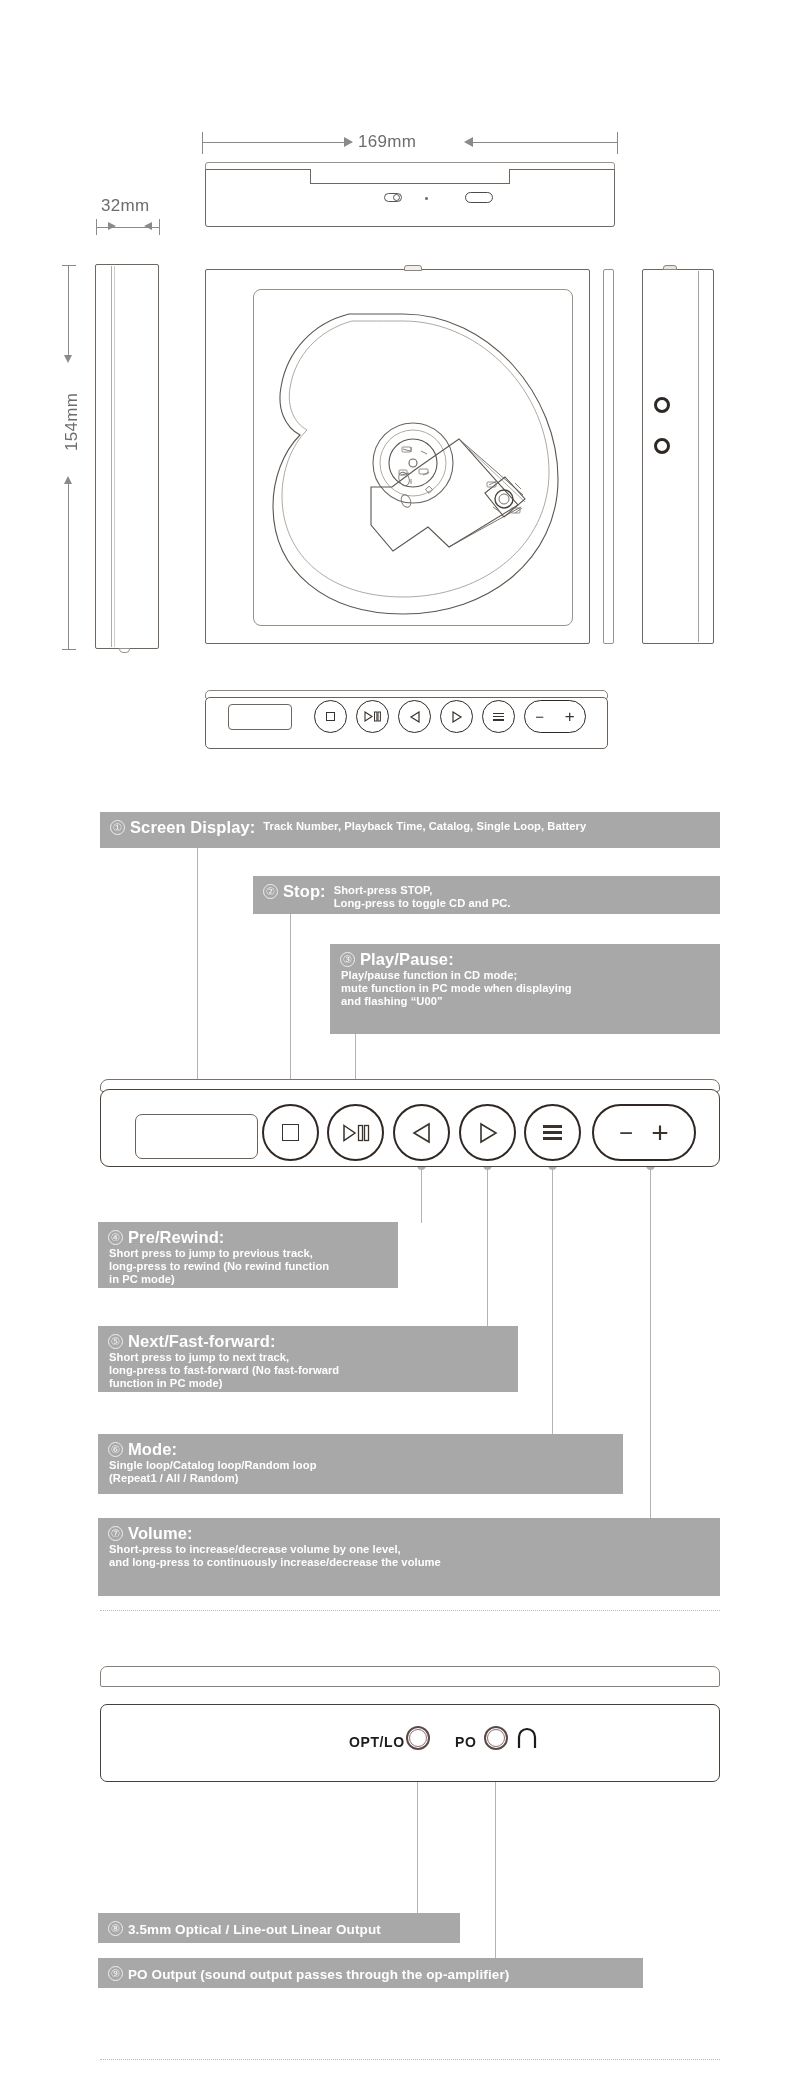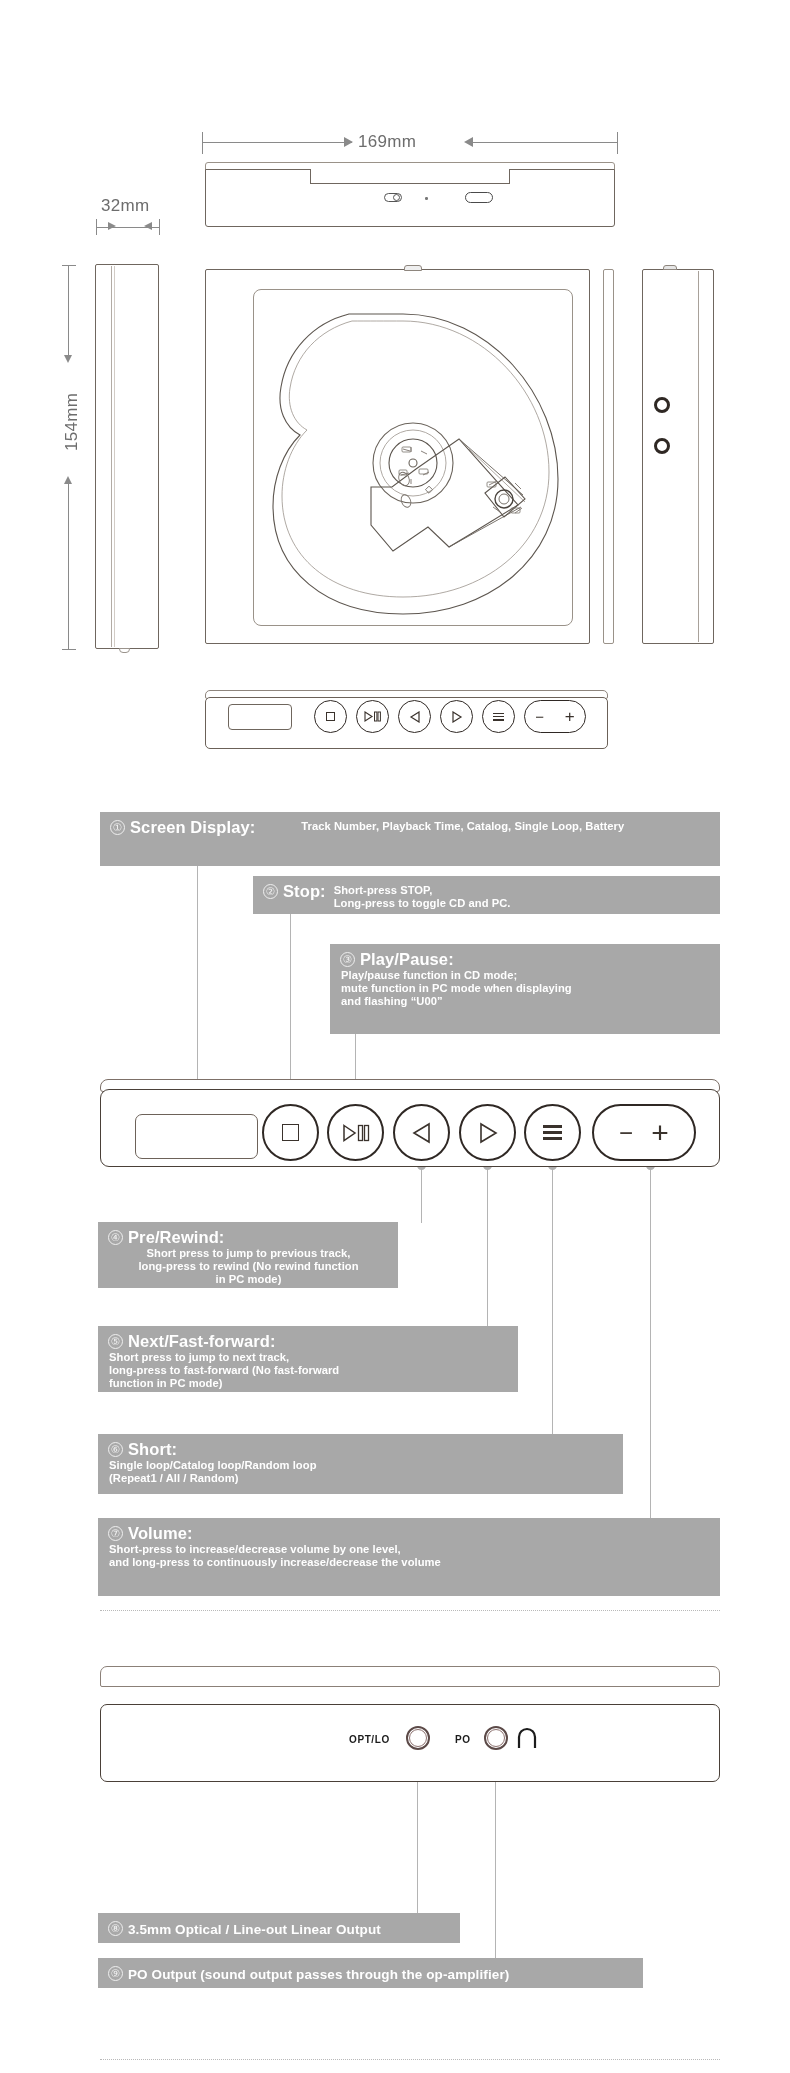--- a/index.html
+++ b/index.html
@@ -112,21 +112,21 @@
   }
   .jack {
     position:absolute; border-radius:50%;
     border:2.2px solid #5c4a48; background:#fff;
   }
   .jack-inner {
     position:absolute; border-radius:50%;
     border:1.4px solid #8d7270;
   }
   .port-label {
-    position:absolute; font-size:10px; font-weight:bold; color:#1c1c1c;
+    position:absolute; font-size:14px; font-weight:bold; color:#1c1c1c;
     letter-spacing:.6px; font-family:"Liberation Sans", sans-serif;
   }
 
   
   .mini-strip {
     position:absolute; border:1.1px solid #6b6158; border-radius:5px; background:#fff;
   }
   .mini-strip-top {
     position:absolute; border:1px solid #8e857d; border-radius:5px 5px 2px 2px; background:#fff;
   }
@@ -286,21 +286,21 @@
 
   <div class="leader" style="left:487px; top:1161px; width:1.4px; height:166px;"></div>
   <div class="dot" style="left:483px; top:1157px;"></div>
 
   <div class="leader" style="left:552px; top:1161px; width:1.4px; height:271px;"></div>
   <div class="dot" style="left:548px; top:1157px;"></div>
 
   <div class="leader" style="left:650px; top:1161px; width:1.4px; height:355px;"></div>
   <div class="dot" style="left:646px; top:1157px;"></div>
 
-  <div class="callout inline-row" style="left:100px; top:808px; width:620px; height:54px;gap:38px;">
+  <div class="callout inline-row" style="left:100px; top:808px; width:620px; height:36px;">
     <span class="lead">
       <span class="cnum">①</span><span class="ctitle">Screen Display:</span>
     </span>
     <span class="cdesc" style="white-space:pre-line;">Track Number, Playback Time, Catalog, Single Loop, Battery</span>
   </div>
 
   <div class="callout inline-row" style="left:253px; top:872px; width:467px; height:38px;">
     <span class="lead">
       <span class="cnum">②</span><span class="ctitle">Stop:</span>
     </span>
@@ -356,37 +356,37 @@
 
   <div class="btn-pill" style="left:592px; top:1100px; width:104px; height:57px; padding:0 16px;">
     <span style="font-size:24px;color:#3a322c;line-height:1;font-weight:300;">−</span>
     <span style="font-size:30px;color:#3a322c;line-height:1;font-weight:300;">+</span>
   </div>
 
   <div class="callout stacked" style="left:98px; top:1218px; width:300px; height:66px;">
     <div>
       <span class="cnum">④</span><span class="ctitle">Pre/Rewind:</span>
     </div>
-    <div class="cdesc" style="white-space:pre-line;text-align:center;">Short press to jump to previous track,
+    <div class="cdesc" style="white-space:pre-line;">Short press to jump to previous track,
 long-press to rewind (No rewind function
 in PC mode)</div>
   </div>
 
   <div class="callout stacked" style="left:98px; top:1322px; width:420px; height:66px;">
     <div>
       <span class="cnum">⑤</span><span class="ctitle">Next/Fast-forward:</span>
     </div>
     <div class="cdesc" style="white-space:pre-line;">Short press to jump to next track,
 long-press to fast-forward (No fast-forward
 function in PC mode)</div>
   </div>
 
   <div class="callout stacked" style="left:98px; top:1430px; width:525px; height:60px;">
     <div>
-      <span class="cnum">⑥</span><span class="ctitle">Short:</span>
+      <span class="cnum">⑥</span><span class="ctitle">Mode:</span>
     </div>
     <div class="cdesc" style="white-space:pre-line;">Single loop/Catalog loop/Random loop
 (Repeat1 / All / Random)</div>
   </div>
 
   <div class="callout stacked" style="left:98px; top:1514px; width:622px; height:78px;">
     <div>
       <span class="cnum">⑦</span><span class="ctitle">Volume:</span>
     </div>
     <div class="cdesc" style="white-space:pre-line;">Short-press to increase/decrease volume by one level,

